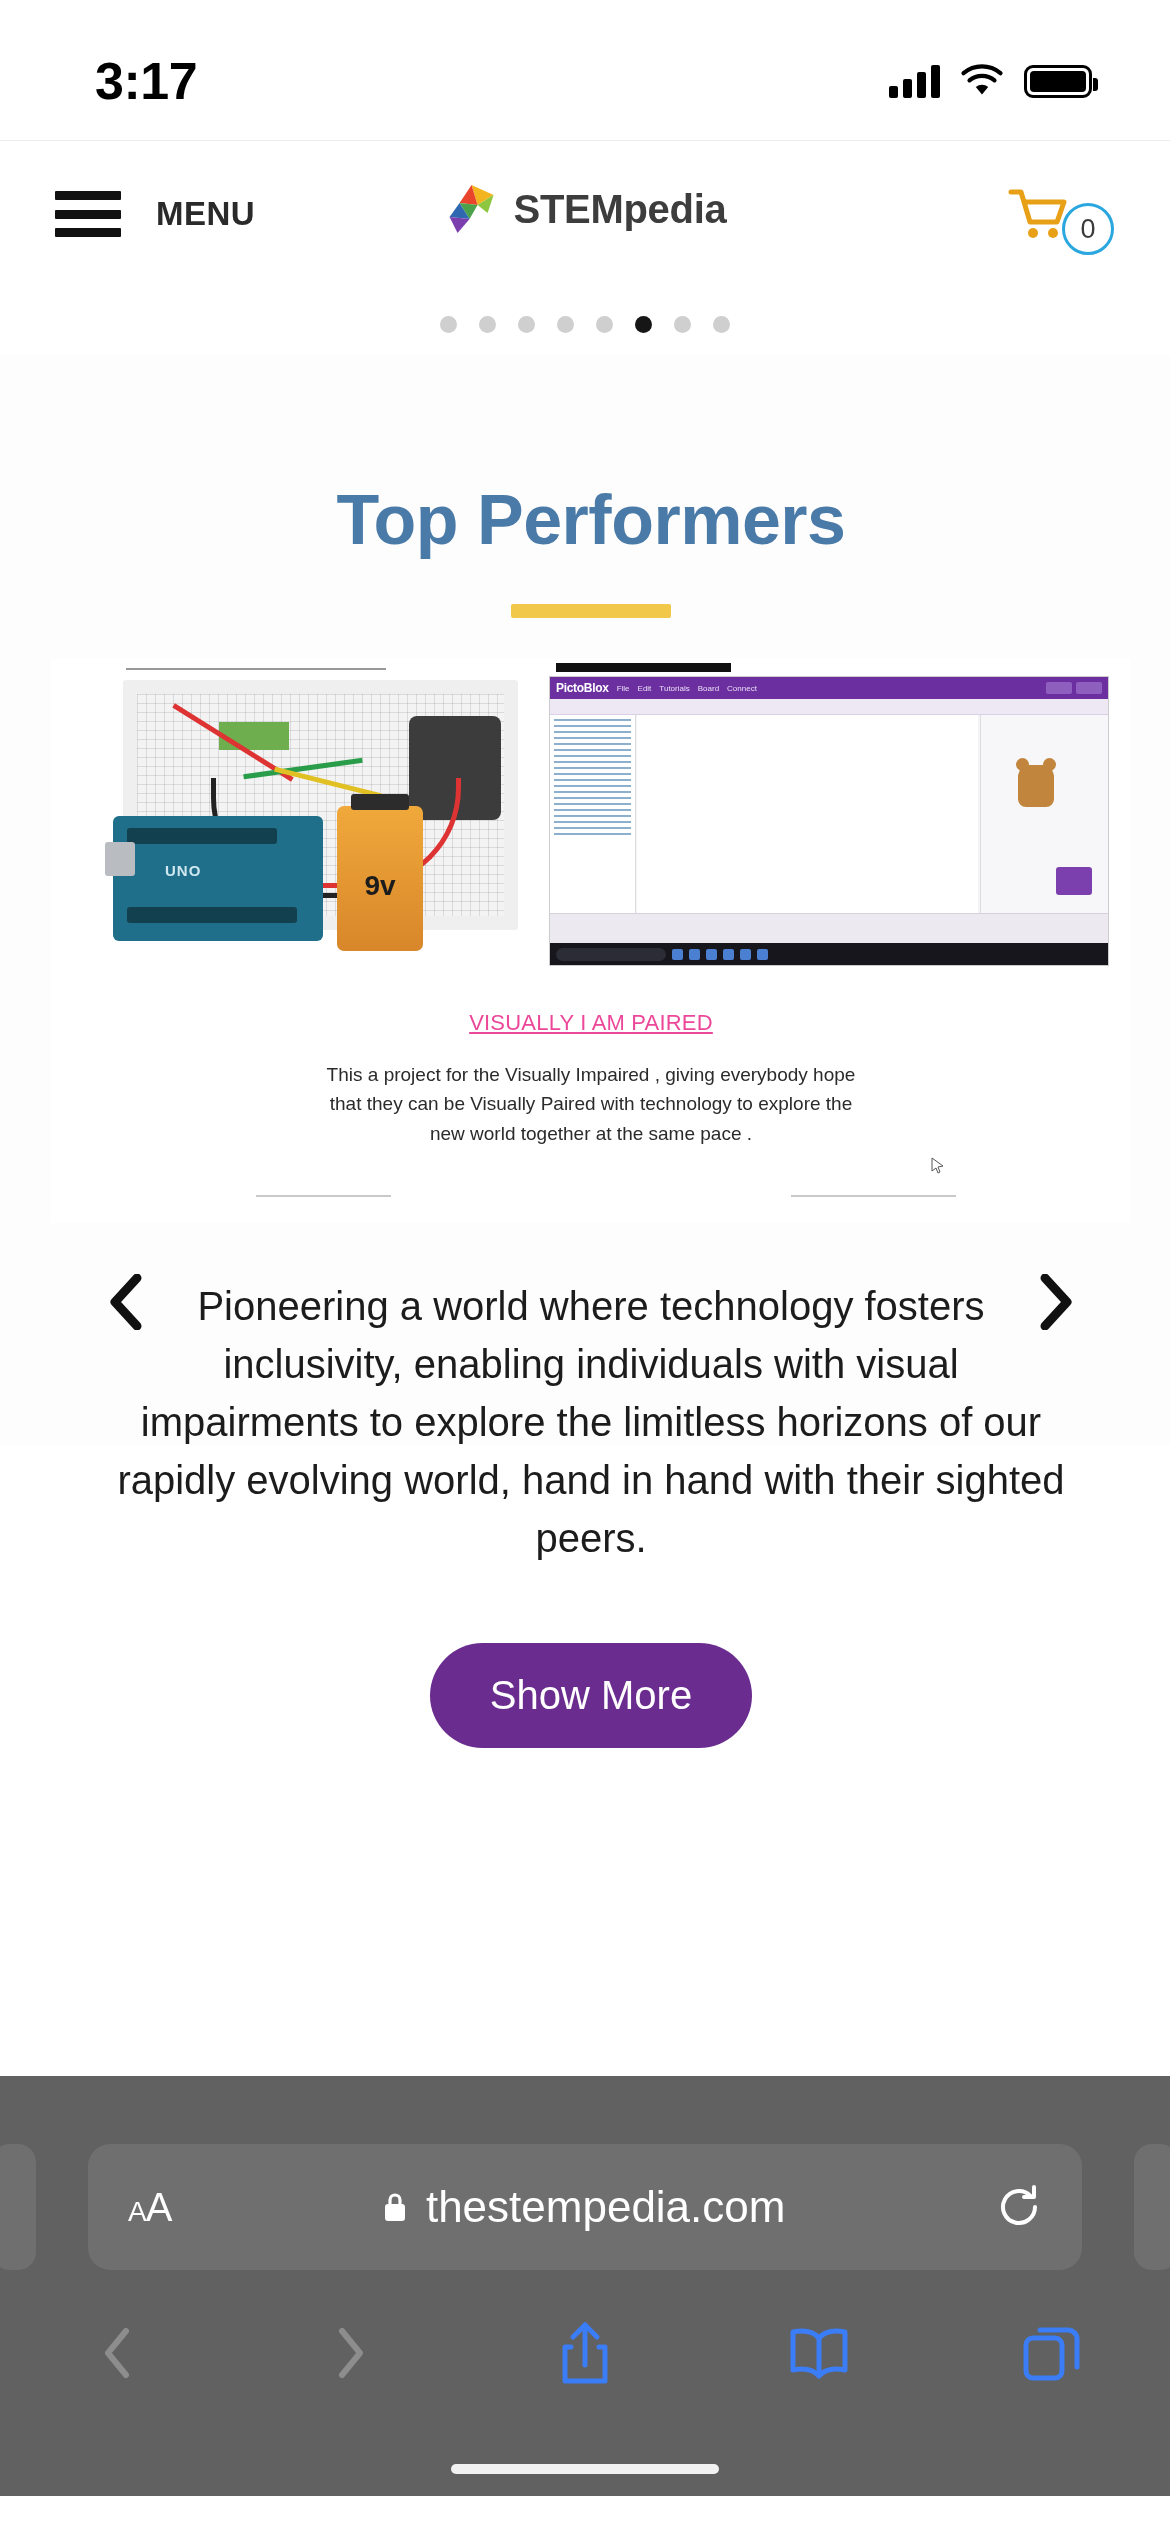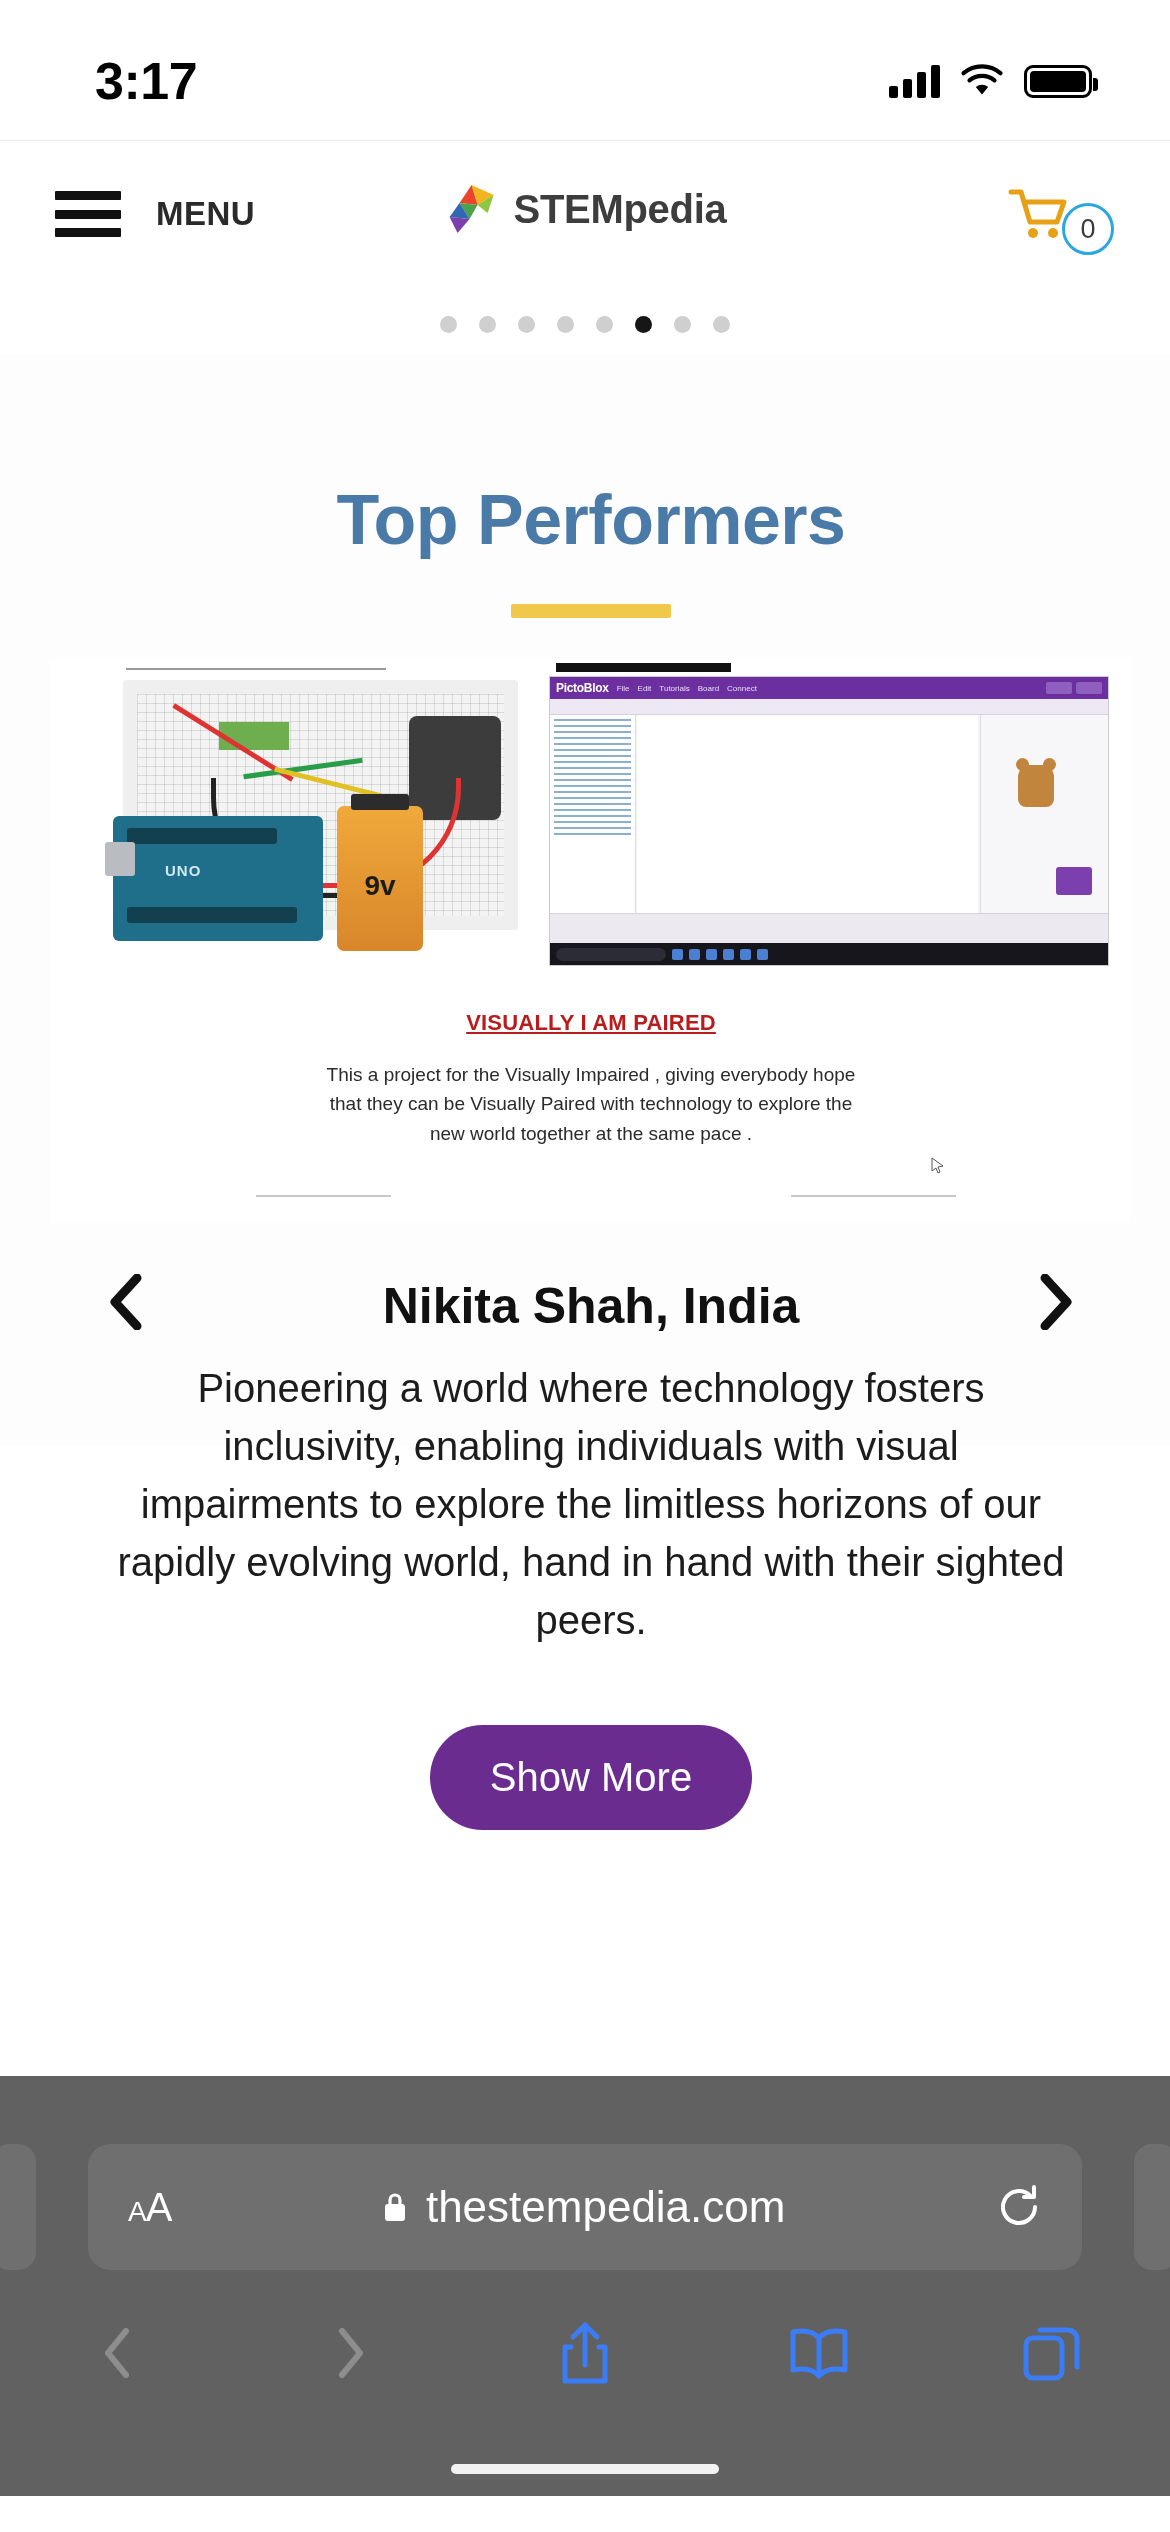--- a/index.html
+++ b/index.html
@@ -253,21 +253,21 @@
   .ide .bear::before { left:-2px; } .ide .bear::after { right:-2px; }
   .ide .btmbar { position:absolute; left:0; right:0; bottom:22px; height:30px; background:#eceaf0; border-top:1px solid #d6d2dc; }
   .ide .taskbar { position:absolute; left:0; right:0; bottom:0; height:22px; background:#16161c; display:flex; align-items:center; padding:0 6px; gap:6px; }
   .ide .taskbar .search { width:110px; height:13px; background:#2c2c36; border-radius:7px; }
   .ide .taskbar b { display:block; width:11px; height:11px; border-radius:2px; background:#4a7fd1; }
   .ide .purple-card { position:absolute; right:16px; bottom:70px; width:36px; height:28px; background:#7b3fae; border-radius:3px; }
 
   .slide .caption-title {
     position:absolute; left:0; right:0; top: 352px;
     text-align:center;
-    font-size: 22px; font-weight: 700; color:#b91c1c;
+    font-size: 22px; font-weight: 400; color:#ec4899;
     text-decoration: underline; letter-spacing:.2px;
   }
   .slide .caption-body {
     position:absolute; left: 50%; transform:translateX(-50%); top: 402px;
     width: 560px;
     text-align:center; color:#2b2b2b;
     font-size: 19px; line-height: 1.55;
   }
   .slide .rule-b1 { position:absolute; left:205px; bottom:26px; width:135px; height:2px; background:#c9c9c9; }
   .slide .rule-b2 { position:absolute; left:740px; bottom:26px; width:165px; height:2px; background:#c9c9c9; }
@@ -516,21 +516,20 @@
       <div class="arrow prev">
         <svg viewBox="0 0 40 56" width="40" height="56">
             <path d="M30 4L8 28l22 24" fill="none" stroke="#111" stroke-width="9" stroke-linecap="round" stroke-linejoin="round"></path>
           </svg>
       </div>
       <div class="arrow next">
         <svg viewBox="0 0 40 56" width="40" height="56">
             <path d="M10 4l22 24-22 24" fill="none" stroke="#111" stroke-width="9" stroke-linecap="round" stroke-linejoin="round"></path>
           </svg>
       </div>
-      <div class="performer-name">Nikita Shah, India</div>
       <div class="performer-desc">Pioneering a world where technology fosters inclusivity, enabling individuals with visual impairments to explore the limitless horizons of our rapidly evolving world, hand in hand with their sighted peers.</div>
       <div class="show-more-wrap">
         <button class="show-more">Show More</button>
       </div>
     </div>
   </div>
 
   <div class="safari">
     <div class="side-l"></div>
     <div class="side-r"></div>

